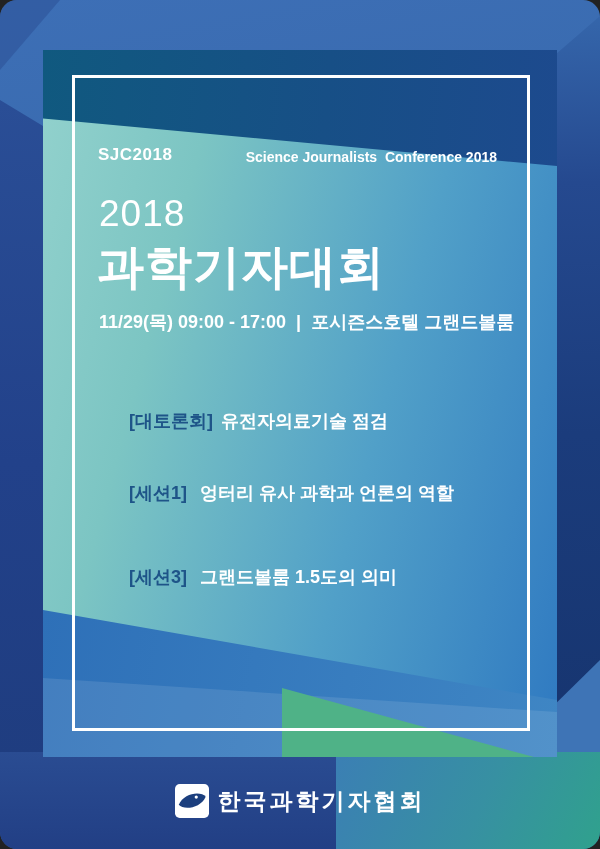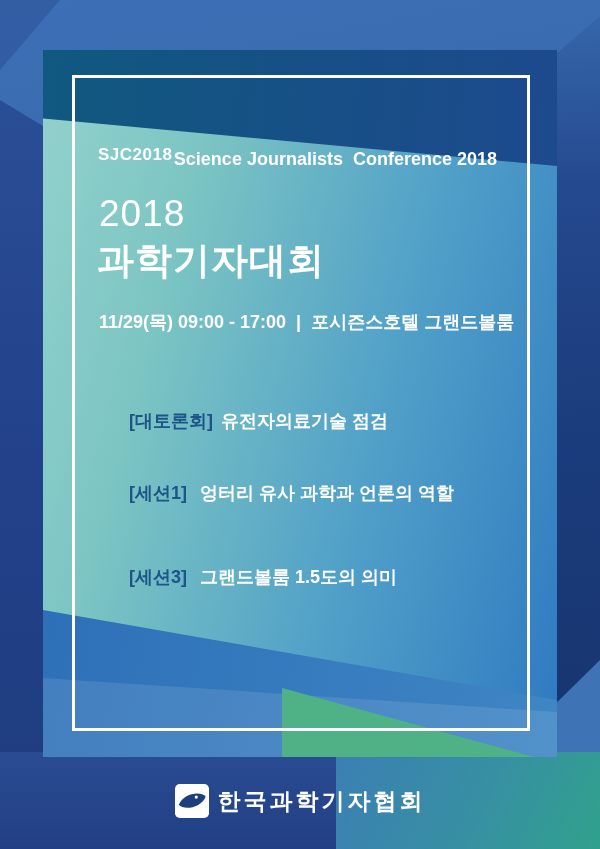--- a/index.html
+++ b/index.html
@@ -1,19 +1,20 @@
 <!DOCTYPE html>
 <html><head>
 <meta charset="utf-8">
 <style>
   html,body{margin:0;padding:0;background:#222;}
   .poster{
     position:relative;width:600px;height:849px;overflow:hidden;
     font-family:"Liberation Sans","DejaVu Sans",sans-serif;
     background:linear-gradient(170deg,#3d6fb6 0%,#3566a8 45%,#2a4c8f 100%);
+    border-radius:17px;
   }
   .abs{position:absolute;}
   
   .bg-topleft-dark{left:0;top:0;width:60px;height:70px;
     background:#2b5096;clip-path:polygon(0 0,100% 0,0 100%);opacity:.55;}
   .bg-left-navy{left:0;top:100px;width:43px;height:660px;
     background:linear-gradient(180deg,#2a4e96 0%,#22418a 55%,#1f3d80 100%);
     clip-path:polygon(0 0,100% 26px,100% 100%,0 100%);}
   .bg-right-col{left:556px;top:16px;width:44px;height:760px;
     background:linear-gradient(178deg,#3566ab 0%,#25498f 22%,#1b3c7c 55%,#16346e 100%);
@@ -35,23 +36,23 @@
     clip-path:polygon(0 5px,100% 95px,100% 100%,0 100%);}
   .card-lightband{left:0;top:620px;width:514px;height:87px;
     background:rgba(255,255,255,.10);
     clip-path:polygon(0 8px,100% 42px,100% 100%,0 100%);}
   .card-green{left:239px;top:638px;width:252px;height:69px;
     background:#4fb287;clip-path:polygon(0 0,100% 100%,0 100%);}
   .frame{left:29px;top:25px;width:452px;height:650px;border:3px solid #ffffff;}
   
   .txt{color:#ffffff;}
   .sjc{left:55px;top:95px;font-size:17px;font-weight:700;letter-spacing:.5px;}
-  .conf{right:60px;top:99px;font-size:18px;font-weight:600;white-space:pre;}
+  .conf{right:60px;top:99px;font-size:14px;font-weight:600;white-space:pre;}
   .year{left:56px;top:143px;font-size:37px;font-weight:400;letter-spacing:1px;}
-  .ktitle{left:54px;top:186px;font-size:37px;font-weight:800;letter-spacing:1px;}
+  .ktitle{left:54px;top:186px;font-size:47px;font-weight:800;letter-spacing:1px;}
   .sched{left:56px;top:260px;font-size:18px;font-weight:600;white-space:pre;}
   .prow{left:56px;font-size:18px;font-weight:600;white-space:pre;}
   .prow .lbl{color:#1e5488;font-weight:800;margin-right:8px;}
   .r1{top:338px;} .r2{top:366px;} .r3{top:410px;}
   .r4{top:452px;} .r5{top:494px;} .r6{top:536px;}
   
   .footer{left:0;top:784px;width:600px;display:flex;align-items:center;justify-content:center;gap:9px;}
   .logo{width:34px;height:34px;display:inline-block;}
   .org{color:#fff;font-size:23px;font-weight:800;letter-spacing:3px;white-space:pre;}
 </style>

